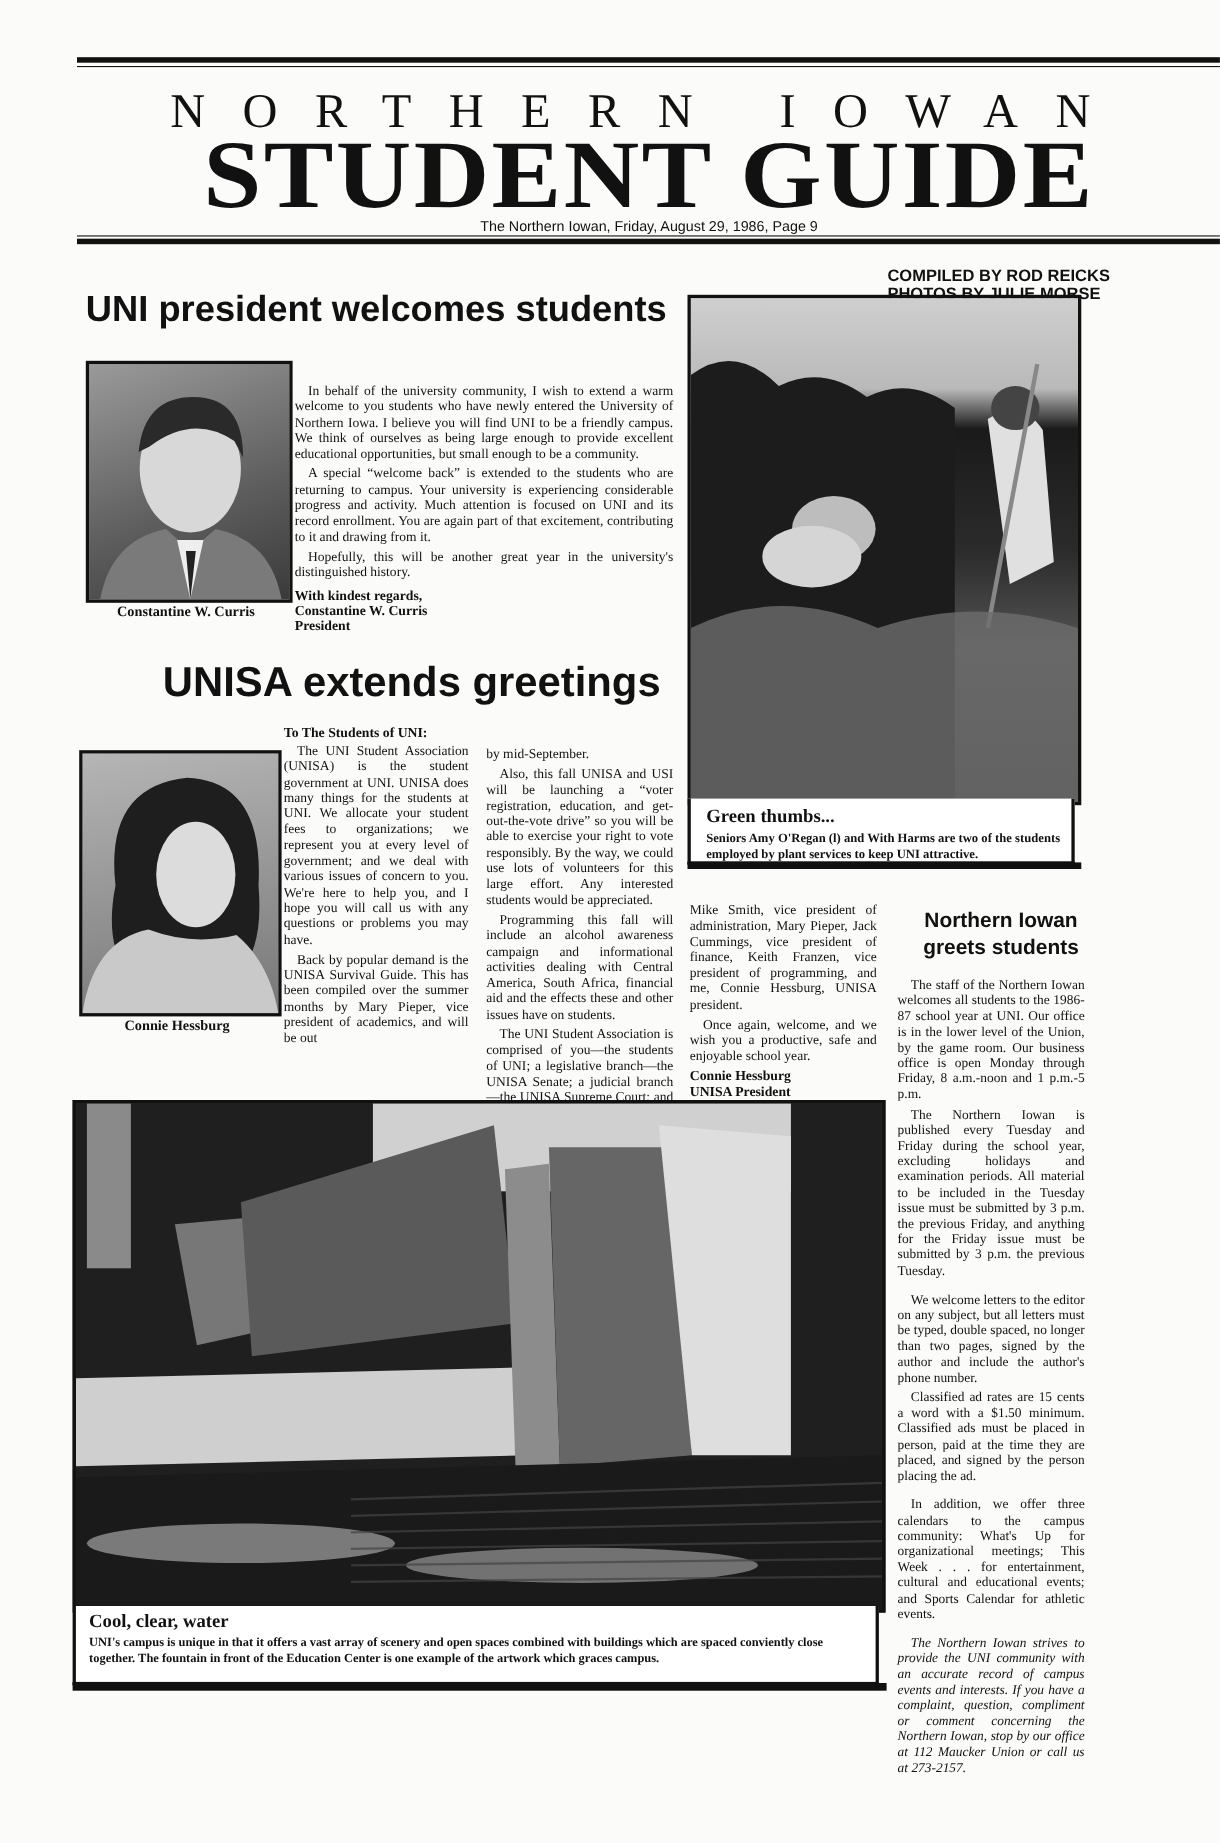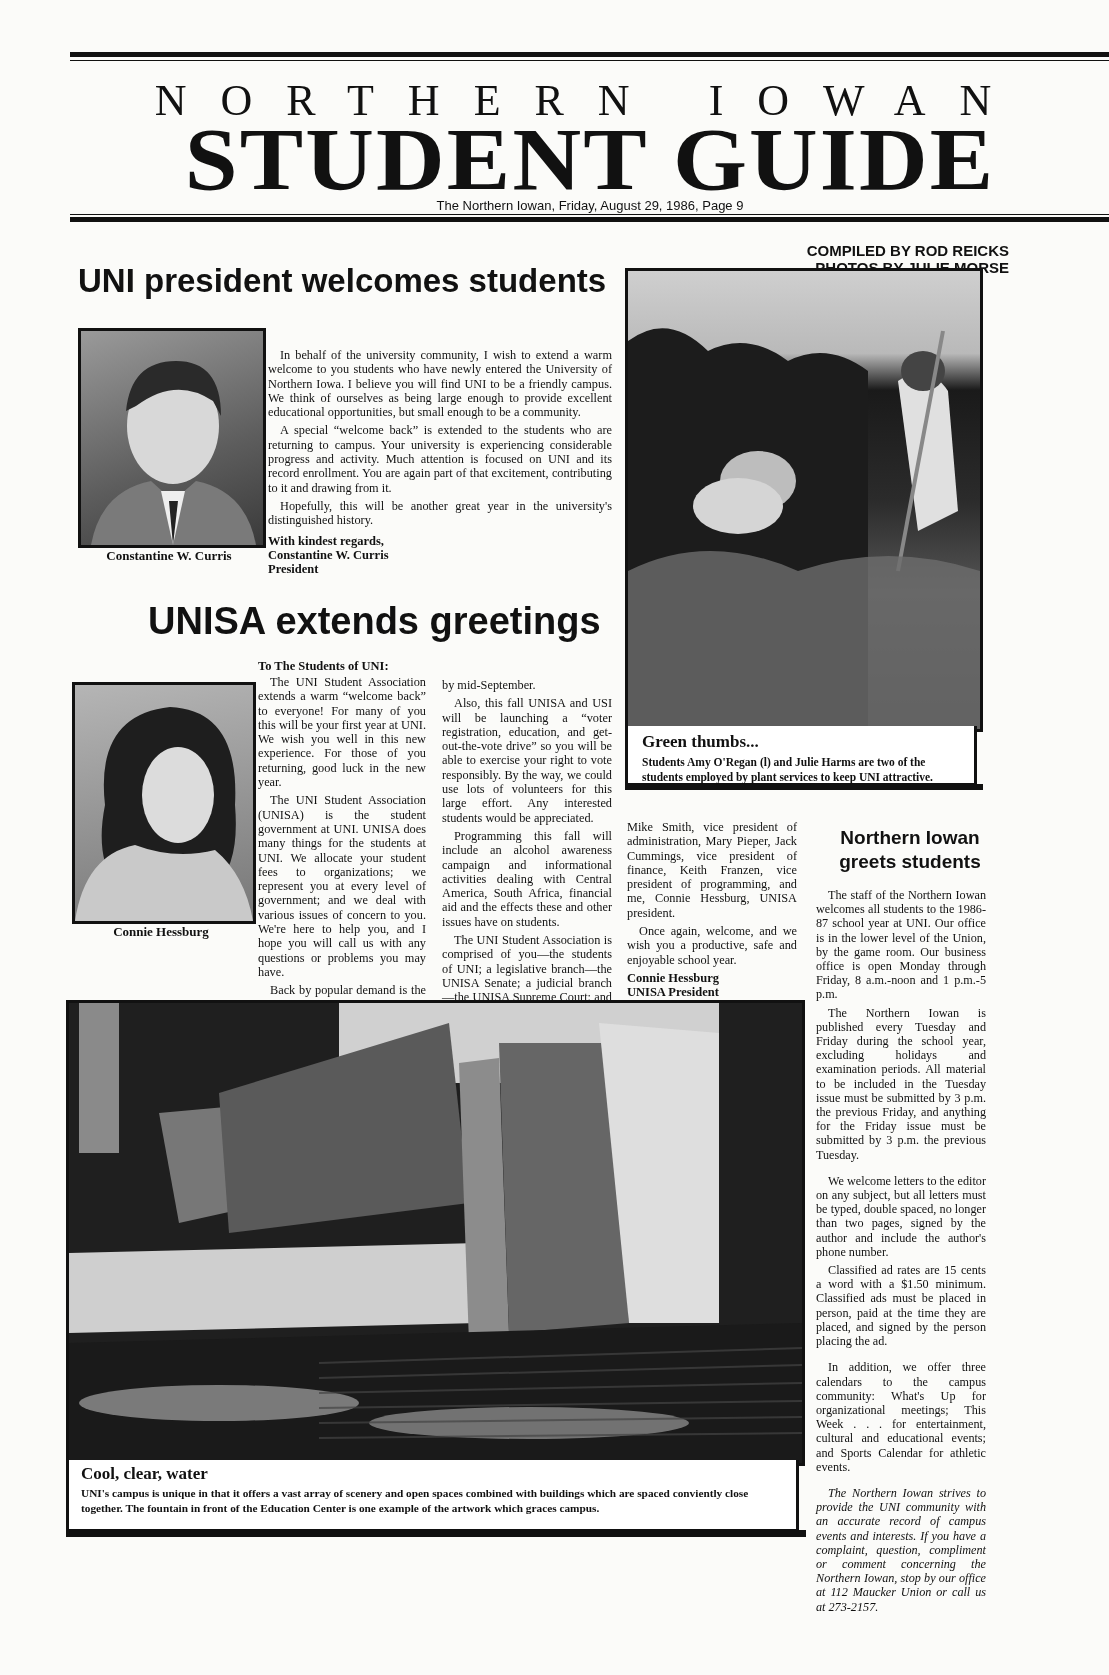--- a/index.html
+++ b/index.html
@@ -3,21 +3,21 @@
 <meta charset="utf-8">
 <style>
   html,body{margin:0;padding:0;}
   body{width:1109px;height:1675px;background:#fbfbf9;position:relative;overflow:hidden;font-family:"Liberation Serif",serif;color:#111;}
   .abs{position:absolute;}
   .rule-thick{position:absolute;left:70px;width:1040px;height:5px;background:#111;}
   .rule-thin{position:absolute;left:70px;width:1040px;height:1px;background:#111;}
   .masthead-top{left:70px;width:1040px;top:76px;text-align:center;font-family:"Liberation Serif",serif;font-size:44px;letter-spacing:34px;font-weight:normal;line-height:50px;}
   .masthead-main{left:70px;width:1040px;top:118px;text-align:center;font-family:"Liberation Serif",serif;font-size:88px;font-weight:bold;line-height:84px;letter-spacing:2px;transform:scaleX(1.08);}
   .dateline{left:70px;width:1040px;top:198px;text-align:center;font-family:"Liberation Sans",sans-serif;font-size:13px;}
-  .credits{right:100px;top:242px;text-align:right;font-family:"Liberation Sans",sans-serif;font-weight:bold;font-size:15px;line-height:17px;}
+  .credits{right:100px;top:242px;font-family:"Liberation Sans",sans-serif;font-weight:bold;font-size:15px;line-height:17px;}
   .headline{font-family:"Liberation Sans",sans-serif;font-weight:bold;color:#111;text-align:right;}
   .photo{position:absolute;border:3px solid #111;overflow:hidden;}
   .caption-name{font-weight:bold;font-size:13px;text-align:center;}
   .body-text{font-size:12.3px;line-height:14.3px;text-align:justify;}
   .body-text p{margin:0 0 4px 0;text-indent:12px;}
   .sig{text-align:left;font-weight:bold;font-size:12.5px;line-height:14px;}
   .cap-box{position:absolute;background:#fff;border:3px solid #111;border-top:none;}
   .cap-title{font-weight:bold;font-size:17px;}
   .cap-text{font-weight:bold;font-size:12px;line-height:15px;}
 </style>
@@ -67,39 +67,38 @@
     <ellipse cx="130" cy="210" rx="38" ry="30" fill="#bdbdbd"></ellipse>
     <ellipse cx="110" cy="235" rx="45" ry="28" fill="#d5d5d5"></ellipse>
     <path d="M270 110 Q300 90 320 120 L330 240 L290 260 Z" fill="#e0e0e0"></path>
     <ellipse cx="295" cy="100" rx="22" ry="20" fill="#444"></ellipse>
     <line x1="315" y1="60" x2="270" y2="300" stroke="#888" stroke-width="4"></line>
     <path d="M0 300 Q80 260 170 300 Q260 270 352 300 L352 458 L0 458 Z" fill="#6d6d6d" opacity="0.8"></path>
   </svg>
 </div>
 <div class="cap-box" style="left:625px;top:726px;width:352px;height:60px;padding:0 0 0 14px;box-sizing:border-box;">
   <div class="cap-title" style="margin-top:6px;">Green thumbs...</div>
-  <div class="cap-text" style="font-size:11.5px;line-height:15px;margin-top:3px;padding-right:6px;">Students Amy O'Regan (l) and Julie Harms are two of the students employed by plant services to keep UNI attractive.</div>
+  <div class="cap-text" style="font-size:11.5px;line-height:15px;margin-top:3px;padding-right:6px;">Seniors Amy O'Regan (l) and With Harms are two of the students employed by plant services to keep UNI attractive.</div>
 </div>
 <div class="abs" style="left:625px;top:784px;width:358px;height:6px;background:#111;"></div>
 
 <div class="abs headline" style="left:148px;top:600px;font-size:38px;">UNISA extends greetings</div>
 
 <div class="photo" style="left:72px;top:682px;width:178px;height:236px;background:linear-gradient(170deg,#b5b5b5,#8a8a8a 70%,#777);">
   <svg width="178" height="236" viewBox="0 0 178 236">
     <path d="M30 120 Q20 30 95 22 Q165 25 160 120 Q165 180 140 200 L40 200 Q20 170 30 120 Z" fill="#1e1e1e"></path>
     <ellipse cx="103" cy="110" rx="36" ry="48" fill="#dcdcdc"></ellipse>
     <path d="M0 236 Q10 170 60 160 Q100 175 140 165 Q170 190 178 236 Z" fill="#c9c9c9"></path>
   </svg>
 </div>
 <div class="abs caption-name" style="left:72px;top:924px;width:178px;">Connie Hessburg</div>
 
 <div class="abs" style="left:258px;top:659px;font-weight:bold;font-size:12.5px;">To The Students of UNI:</div>
 
 <div class="abs body-text" style="left:258px;top:675px;width:168px;">
-  <p>The UNI Student Association extends a warm “welcome back” to everyone! For many of you this will be your first year at UNI. We wish you well in this new experience. For those of you returning, good luck in the new year.</p>
   <p>The UNI Student Association (UNISA) is the student government at UNI. UNISA does many things for the students at UNI. We allocate your student fees to organizations; we represent you at every level of government; and we deal with various issues of concern to you. We're here to help you, and I hope you will call us with any questions or problems you may have.</p>
   <p>Back by popular demand is the UNISA Survival Guide. This has been compiled over the summer months by Mary Pieper, vice president of academics, and will be out</p>
 </div>
 
 <div class="abs body-text" style="left:442px;top:678px;width:170px;">
   <p style="text-indent:0;">by mid-September.</p>
   <p>Also, this fall UNISA and USI will be launching a “voter registration, education, and get-out-the-vote drive” so you will be able to exercise your right to vote responsibly. By the way, we could use lots of volunteers for this large effort. Any interested students would be appreciated.</p>
   <p>Programming this fall will include an alcohol awareness campaign and informational activities dealing with Central America, South Africa, financial aid and the effects these and other issues have on students.</p>
   <p>The UNI Student Association is comprised of you—the students of UNI; a legislative branch—the UNISA Senate; a judicial branch—the UNISA Supreme Court; and the executive branch—</p>
 </div>

